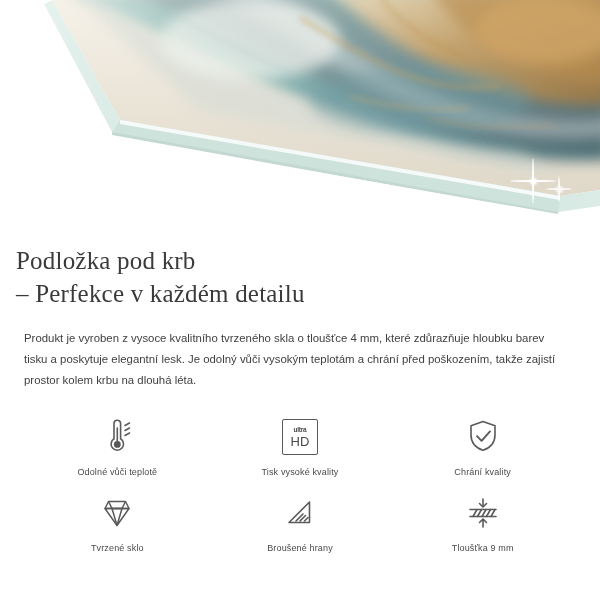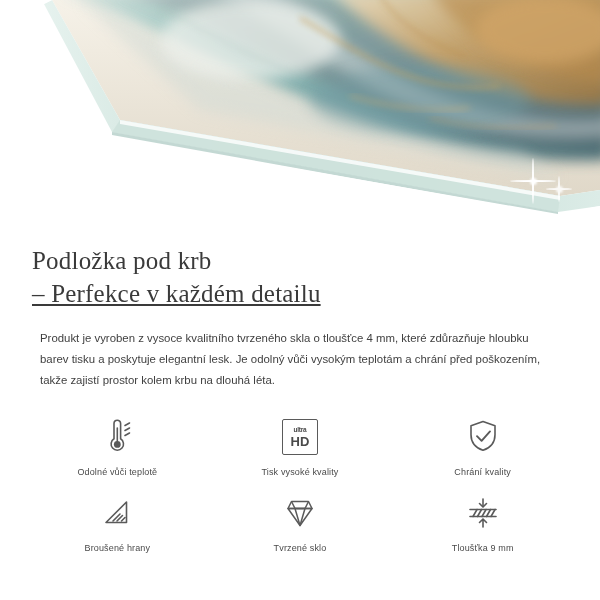--- a/index.html
+++ b/index.html
@@ -64,34 +64,33 @@
     width: 7px;
     height: 7px;
     margin: -3.5px 0 0 -3.5px;
     background: #ffffff;
     border-radius: 50%;
     filter: blur(1px);
   }
 
   
   .content {
-    padding: 22px 36px 0 32px;
+    padding: 22px 36px 0 16px;
   }
   .headline {
     font-family: "Liberation Serif", serif;
     font-size: 25px;
     line-height: 1.32;
     color: #3a3a3a;
     font-weight: 400;
     margin: 0 0 18px 0;
     letter-spacing: 0.2px;
   }
   .headline .l2 {
     display: block;
-    text-decoration: underline;
   }
   .paragraph {
     font-size: 11.4px;
     line-height: 1.85;
     color: #3f3f3f;
     margin: 8px;
     max-width: 540px;
   }
 
   
@@ -133,21 +132,21 @@
     line-height: 1;
   }
   .ultrahd .u1 {
     font-size: 6.5px;
     font-weight: bold;
     color: #4a4a4a;
     letter-spacing: -0.2px;
   }
   .ultrahd .u2 {
     font-size: 13px;
-    font-weight: bold;
+    font-weight: normal;
     color: #4a4a4a;
     margin-top: 1px;
   }
 </style>
 </head>
 <body>
 
 <div class="page">
 
   <div class="hero">
@@ -273,41 +272,41 @@
           <path d="M21 5.5l12 4.2v9c0 8.1-5.2 13.2-12 15.6-6.8-2.4-12-7.5-12-15.6v-9z" fill="none" stroke="#5a5a5a" stroke-width="1.6" stroke-linejoin="round"></path>
           <path d="M15 20.2l4.6 4.6L28 15.4" fill="none" stroke="#5a5a5a" stroke-width="1.9" stroke-linecap="round" stroke-linejoin="round"></path>
         </svg>
       </div>
       <div class="feature-label">Chrání kvality</div>
     </div>
 
     <div class="feature">
       <div class="feature-icon">
         <svg width="42" height="42" viewBox="0 0 42 42">
-          <g fill="none" stroke="#5a5a5a" stroke-width="1.6" stroke-linecap="round" stroke-linejoin="round">
-            <path d="M10 30.5L30.5 10v20.5z"></path>
-            <path d="M17 29l7-7M21 29l5.5-5.5M25.5 29l3.5-3.5"></path>
-          </g>
-        </svg>
-      </div>
-      <div class="feature-label">Broušené hrany</div>
-    </div>
-
-    <div class="feature">
-      <div class="feature-icon">
-        <svg width="42" height="42" viewBox="0 0 42 42">
           <g fill="none" stroke="#5a5a5a" stroke-width="1.5" stroke-linejoin="round">
             <path d="M9 16.5h24L21 33.5z"></path>
             <path d="M12.5 9.5h17l3.5 7H9z"></path>
             <path d="M12.5 9.5L16 16.5 21 33.5 26 16.5l3.5-7"></path>
             <path d="M16 16.5h10"></path>
           </g>
         </svg>
       </div>
       <div class="feature-label">Tvrzené sklo</div>
+    </div>
+
+    <div class="feature">
+      <div class="feature-icon">
+        <svg width="42" height="42" viewBox="0 0 42 42">
+          <g fill="none" stroke="#5a5a5a" stroke-width="1.6" stroke-linecap="round" stroke-linejoin="round">
+            <path d="M10 30.5L30.5 10v20.5z"></path>
+            <path d="M17 29l7-7M21 29l5.5-5.5M25.5 29l3.5-3.5"></path>
+          </g>
+        </svg>
+      </div>
+      <div class="feature-label">Broušené hrany</div>
     </div>
 
     <div class="feature">
       <div class="feature-icon">
         <svg width="42" height="42" viewBox="0 0 42 42">
           <g fill="none" stroke="#5a5a5a" stroke-width="1.6" stroke-linecap="round" stroke-linejoin="round">
             <path d="M21 7v7.5"></path>
               <path d="M17.5 11.5L21 15l3.5-3.5"></path>
             <path d="M21 35v-7.5"></path>
               <path d="M17.5 30.5L21 27l3.5 3.5"></path>

